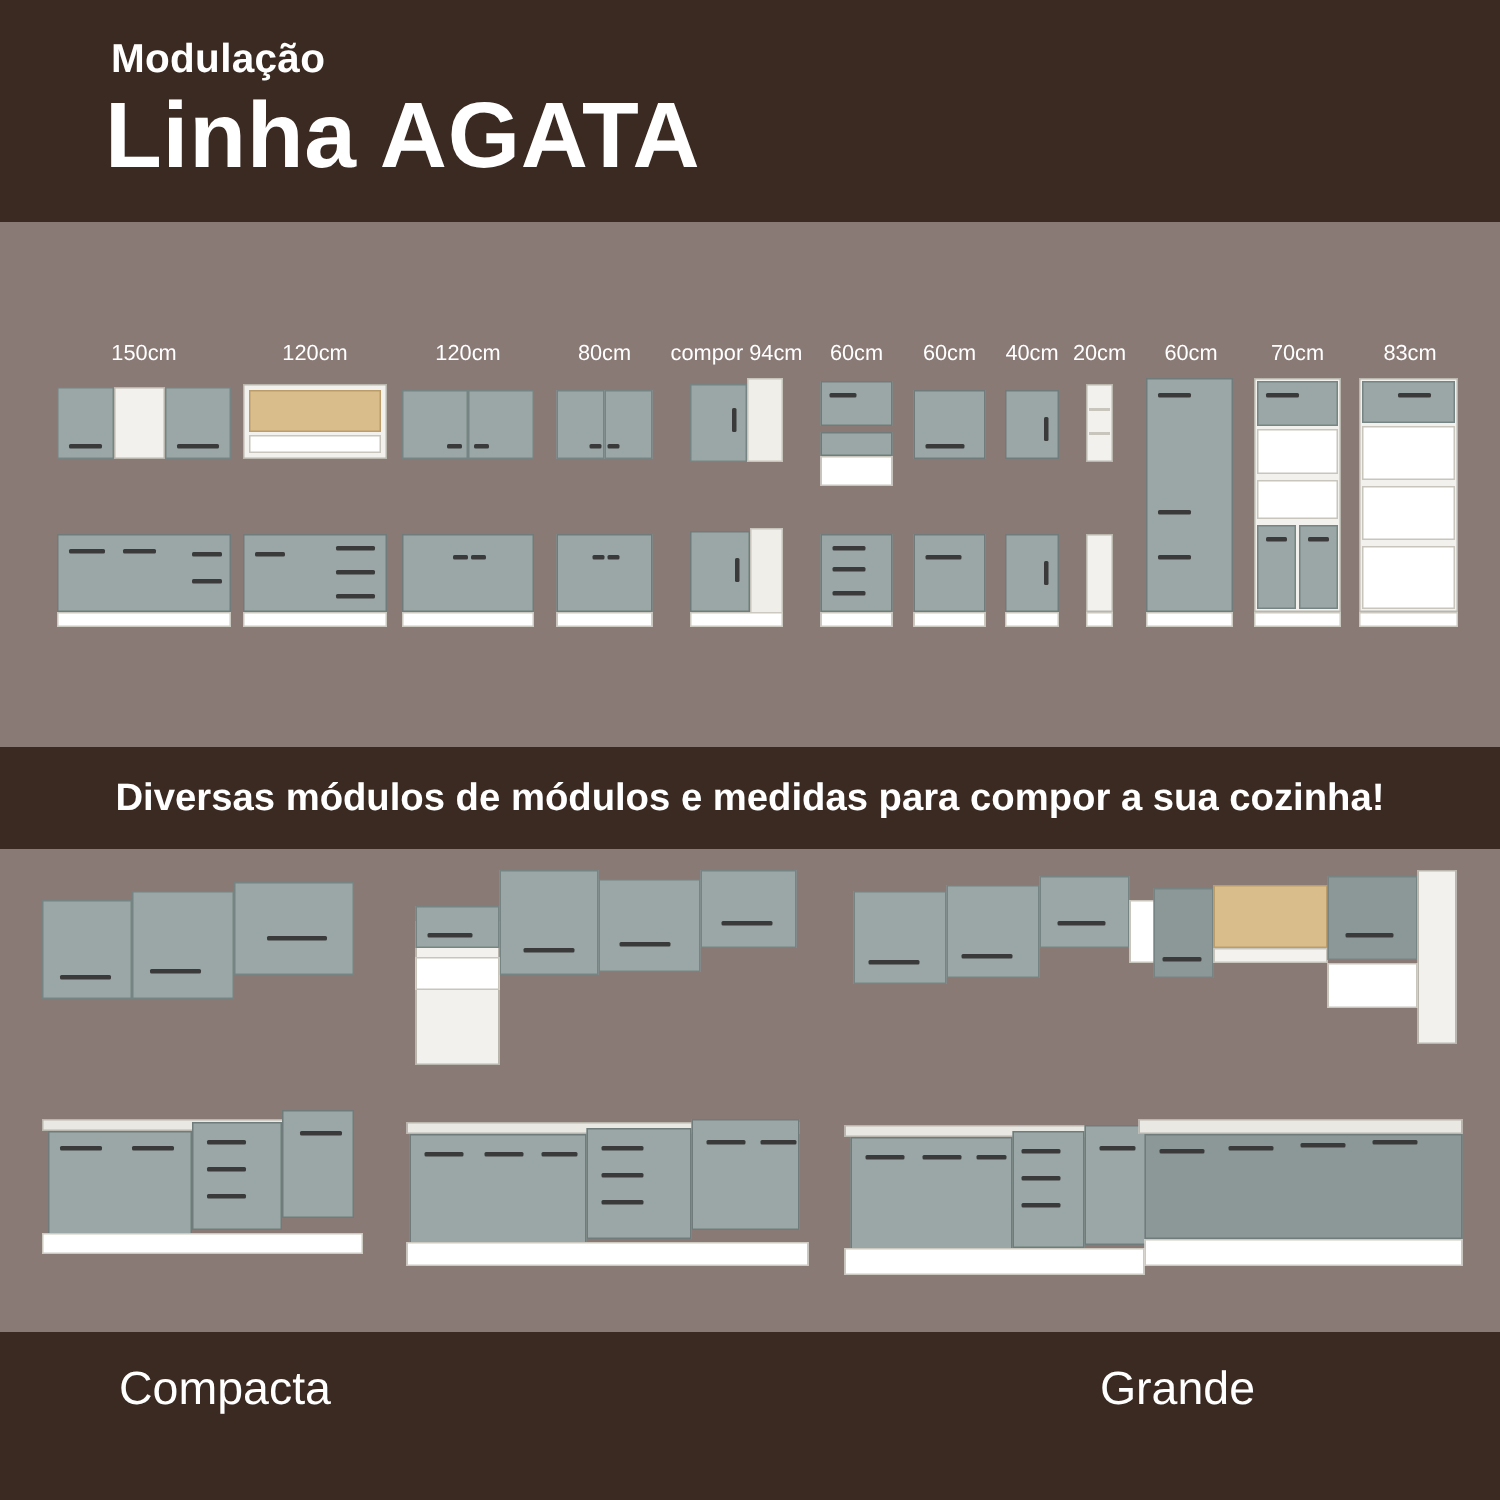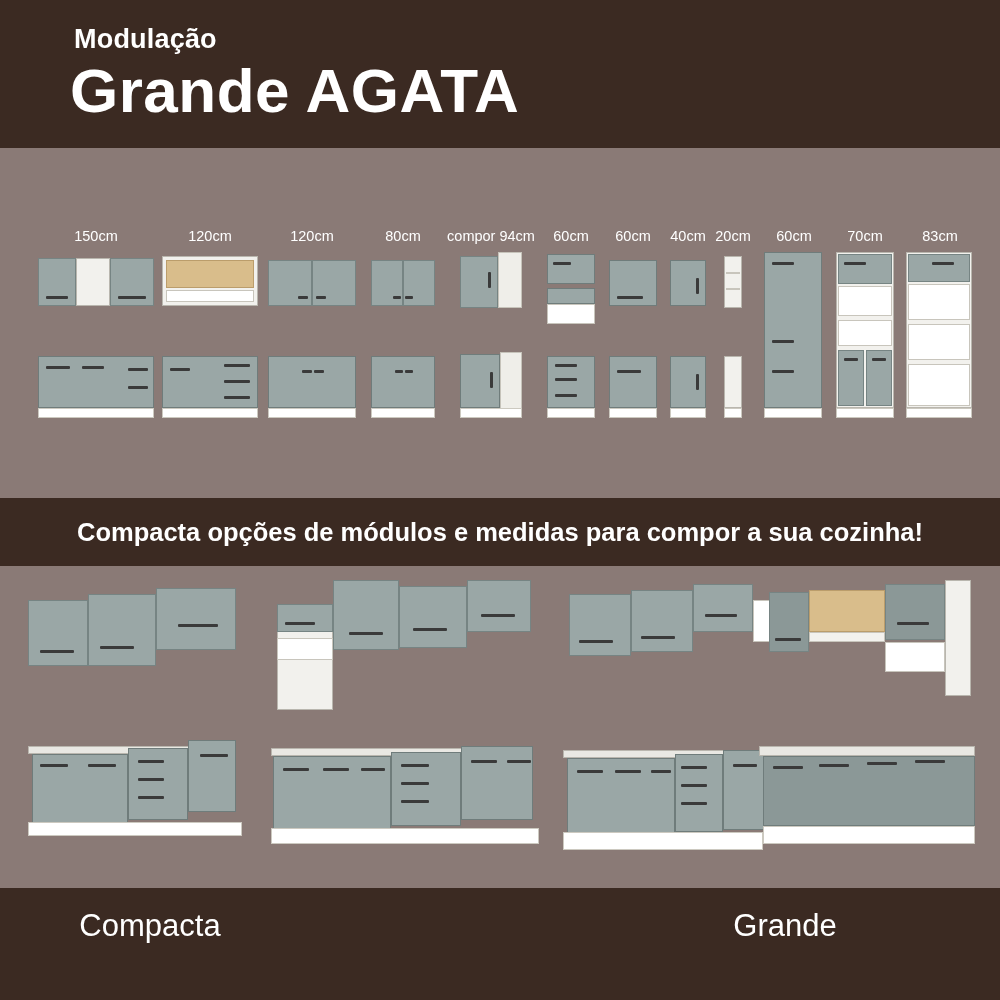--- a/index.html
+++ b/index.html
@@ -156,21 +156,21 @@
     text-align: center;
   }
 </style>
 </head>
 <body>
 
 <div id="page">
 
   <div class="header">
     <div class="sub">Modulação</div>
-    <div class="title">Grande AGATA</div>
+    <div class="title">Linha AGATA</div>
   </div>
 
   <div class="modules-band">
 
     <div class="module-col" style="left:36px; width:120px;">
       <div class="size-label" style="position:absolute; left:0; top:80px; width:120px;">150cm</div>
 
       <div style="position:absolute; left:2px; top:110px; width:116px; height:48px;">
         <div class="door" style="left:0; top:0; width:38px; height:48px;"></div>
         <div class="body-white" style="position:absolute; left:38px; top:0; width:34px; height:48px;"></div>
@@ -345,21 +345,21 @@
         <div class="open-white" style="left:2px; top:32px; width:62px; height:36px; background:#ffffff;"></div>
         <div class="open-white" style="left:2px; top:72px; width:62px; height:36px; background:#ffffff;"></div>
         <div class="open-white" style="left:2px; top:112px; width:62px; height:42px; background:#ffffff;"></div>
         <div class="plinth" style="left:0; top:156px; width:66px; height:10px;"></div>
       </div>
     </div>
 
   </div>
 
   <div class="banner">
-    <div class="text">Compacta opções de módulos e medidas para compor a sua cozinha!</div>
+    <div class="text">Diversas módulos de módulos e medidas para compor a sua cozinha!</div>
   </div>
 
   <div class="kitchens">
 
     <div style="position:absolute; left:20px; top:0; width:250px; height:320px;">
 
       <div style="position:absolute; left:8px; top:22px; width:208px; height:78px;">
         <div class="door" style="left:0; top:12px; width:60px; height:66px;"></div>
         <div class="door" style="left:60px; top:6px; width:68px; height:72px;"></div>
         <div class="door" style="left:128px; top:0; width:80px; height:62px;"></div>

